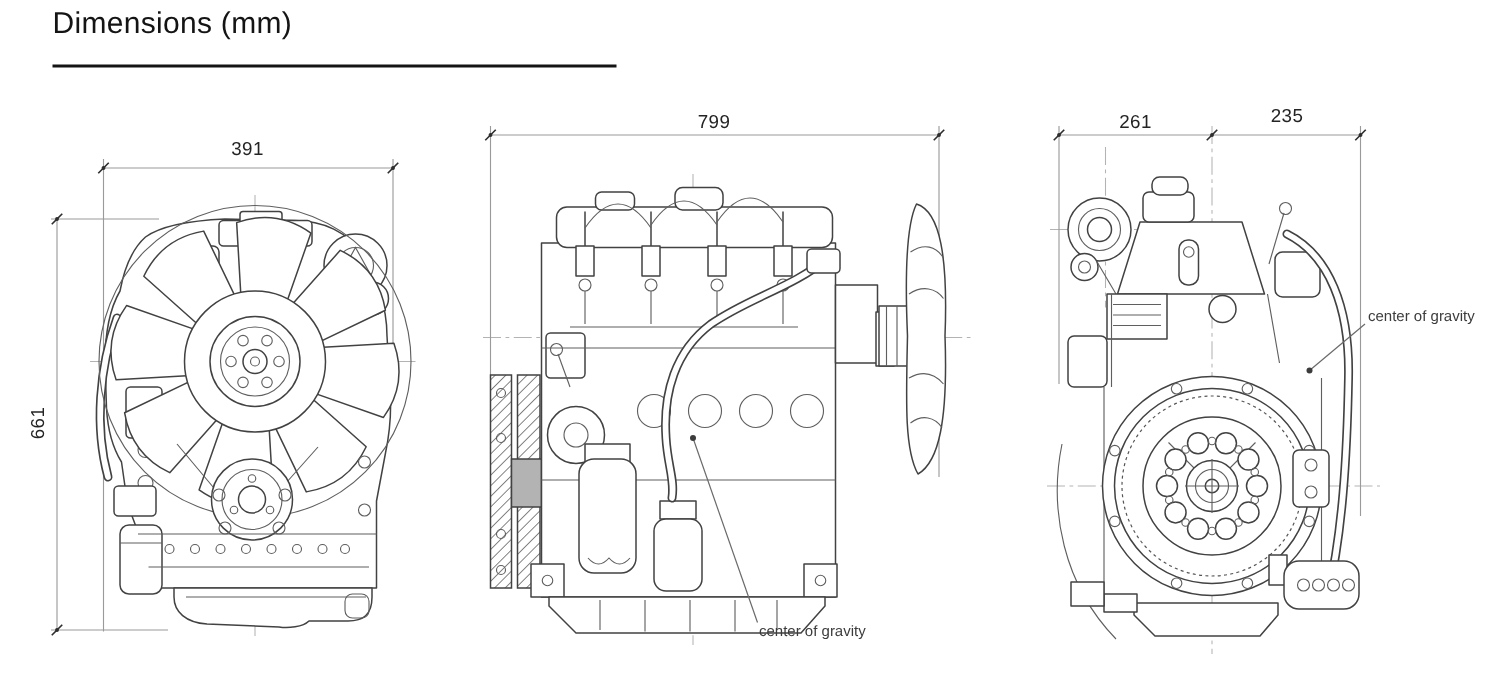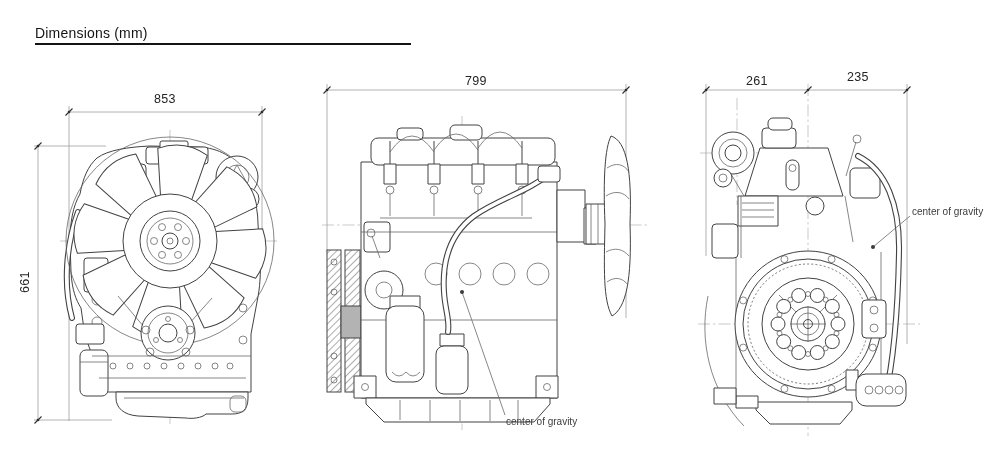--- a/index.html
+++ b/index.html
@@ -1,19 +1,19 @@
 <!DOCTYPE html>
 <html><head>
 <meta charset="utf-8">
 <style>
   html,body{margin:0;padding:0;background:#fff;}
   .canvas{position:relative;width:1000px;height:457px;background:#fff;overflow:hidden;
           font-family:"Liberation Sans",sans-serif;}
   .canvas svg{position:absolute;left:0;top:0;}
-  .title{position:absolute;left:35px;top:25px;font-size:14px;color:#141414;letter-spacing:.2px;}
+  .title{position:absolute;left:35px;top:5px;font-size:20px;color:#141414;letter-spacing:.2px;}
   .rule{position:absolute;left:35px;top:43px;width:376px;height:2px;background:#141414;}
   .label{position:absolute;color:#242424;}
   .dim{font-size:12.5px;width:44px;text-align:center;letter-spacing:.3px;}
   .v-dim{transform:rotate(-90deg);transform-origin:center;}
   .cog{font-size:10px;color:#3c3c3c;white-space:nowrap;}
   
   svg .o{fill:#fff;stroke:#424242;stroke-width:1;stroke-linejoin:round;}
   svg .t{fill:#fff;stroke:#424242;stroke-width:1;}
   svg .f{fill:none;stroke:#5f5f5f;stroke-width:.75;}
   svg .d{stroke:#9a9a9a;stroke-width:.75;fill:none;}
@@ -311,21 +311,21 @@
         <rect class="o" x="736" y="396" width="22" height="12"></rect>
         <rect class="o" x="714" y="388" width="22" height="16"></rect>
       </g>
       <g>
         <path class="ld" d="M910,216 L873,247"></path>
         <circle cx="873" cy="247" r="2" fill="#3c3c3c"></circle>
       </g>
     </g>
   </svg>
 
-  <div class="label dim" style="left:143px;top:92px">853</div>
+  <div class="label dim" style="left:143px;top:92px">391</div>
   <div class="label dim v-dim" style="left:3px;top:275px">661</div>
   <div class="label dim" style="left:454px;top:74px">799</div>
   <div class="label dim" style="left:735px;top:74px">261</div>
   <div class="label dim" style="left:836px;top:70px">235</div>
   <div class="label cog" style="left:506px;top:416px">center of gravity</div>
   <div class="label cog" style="left:912px;top:206px">center of gravity</div>
 
 </div>
 
 </body></html>

